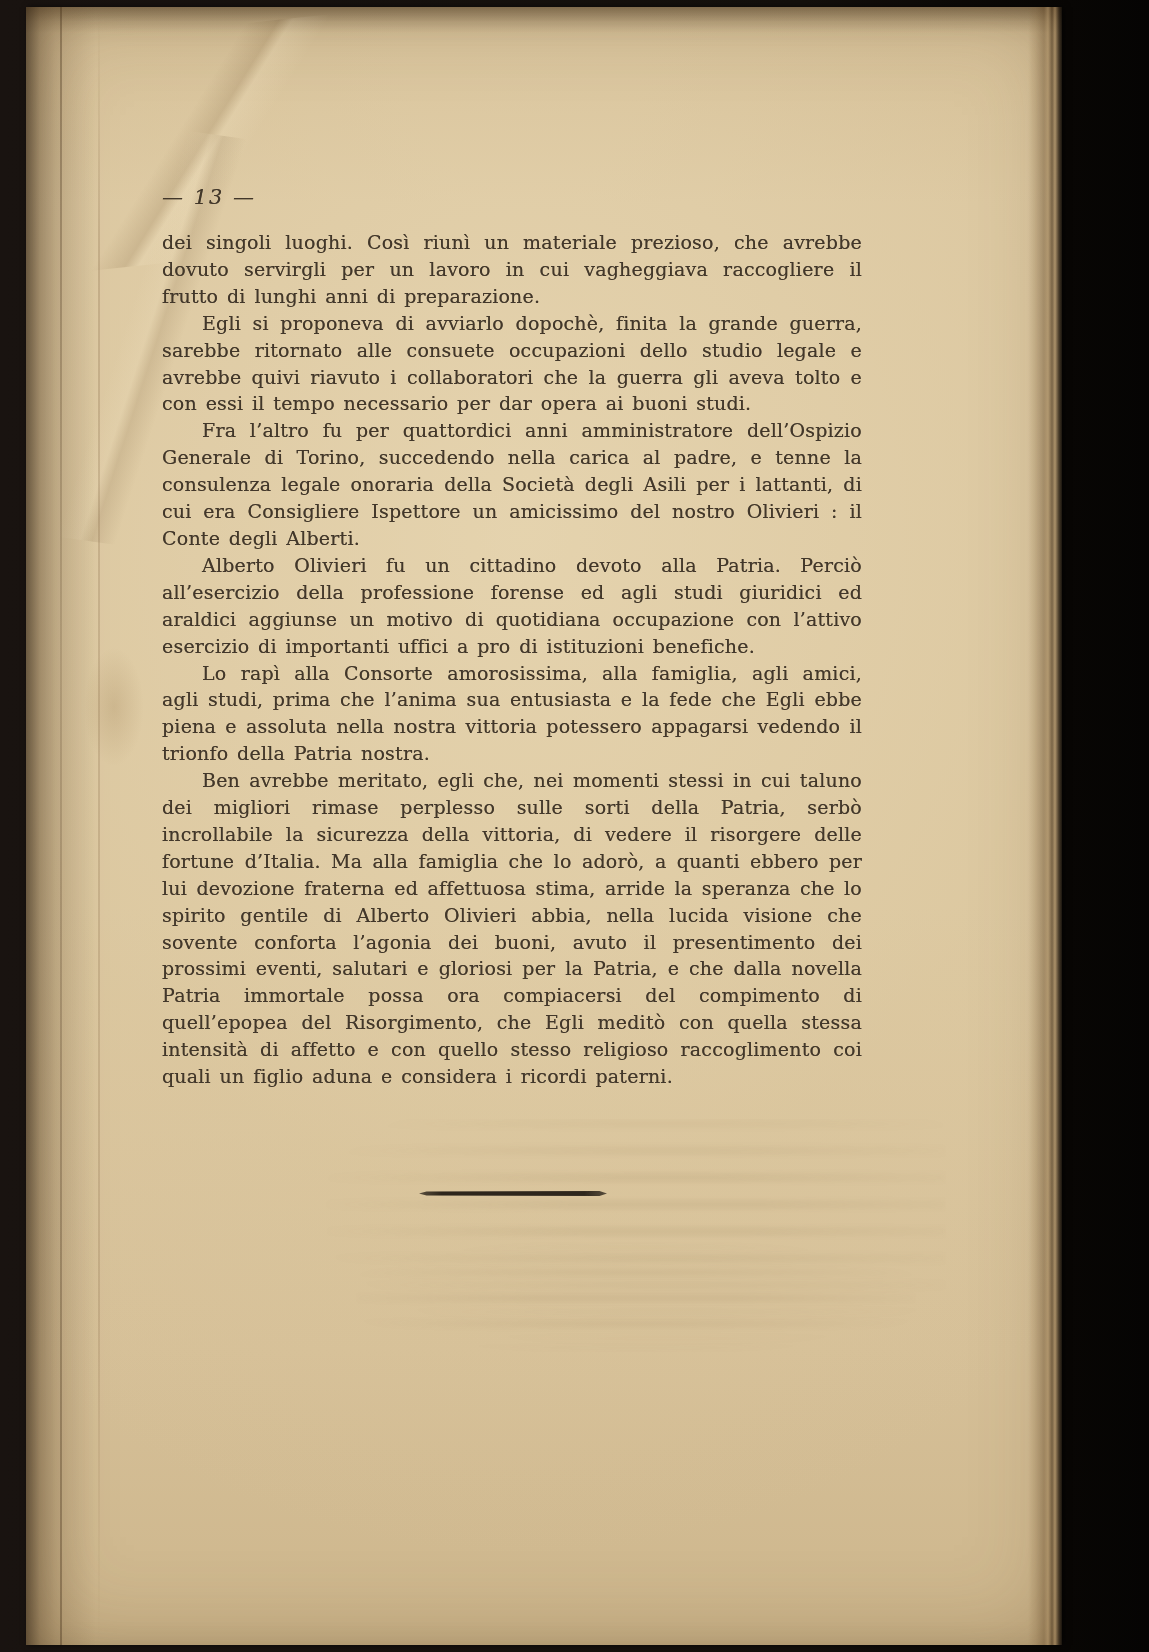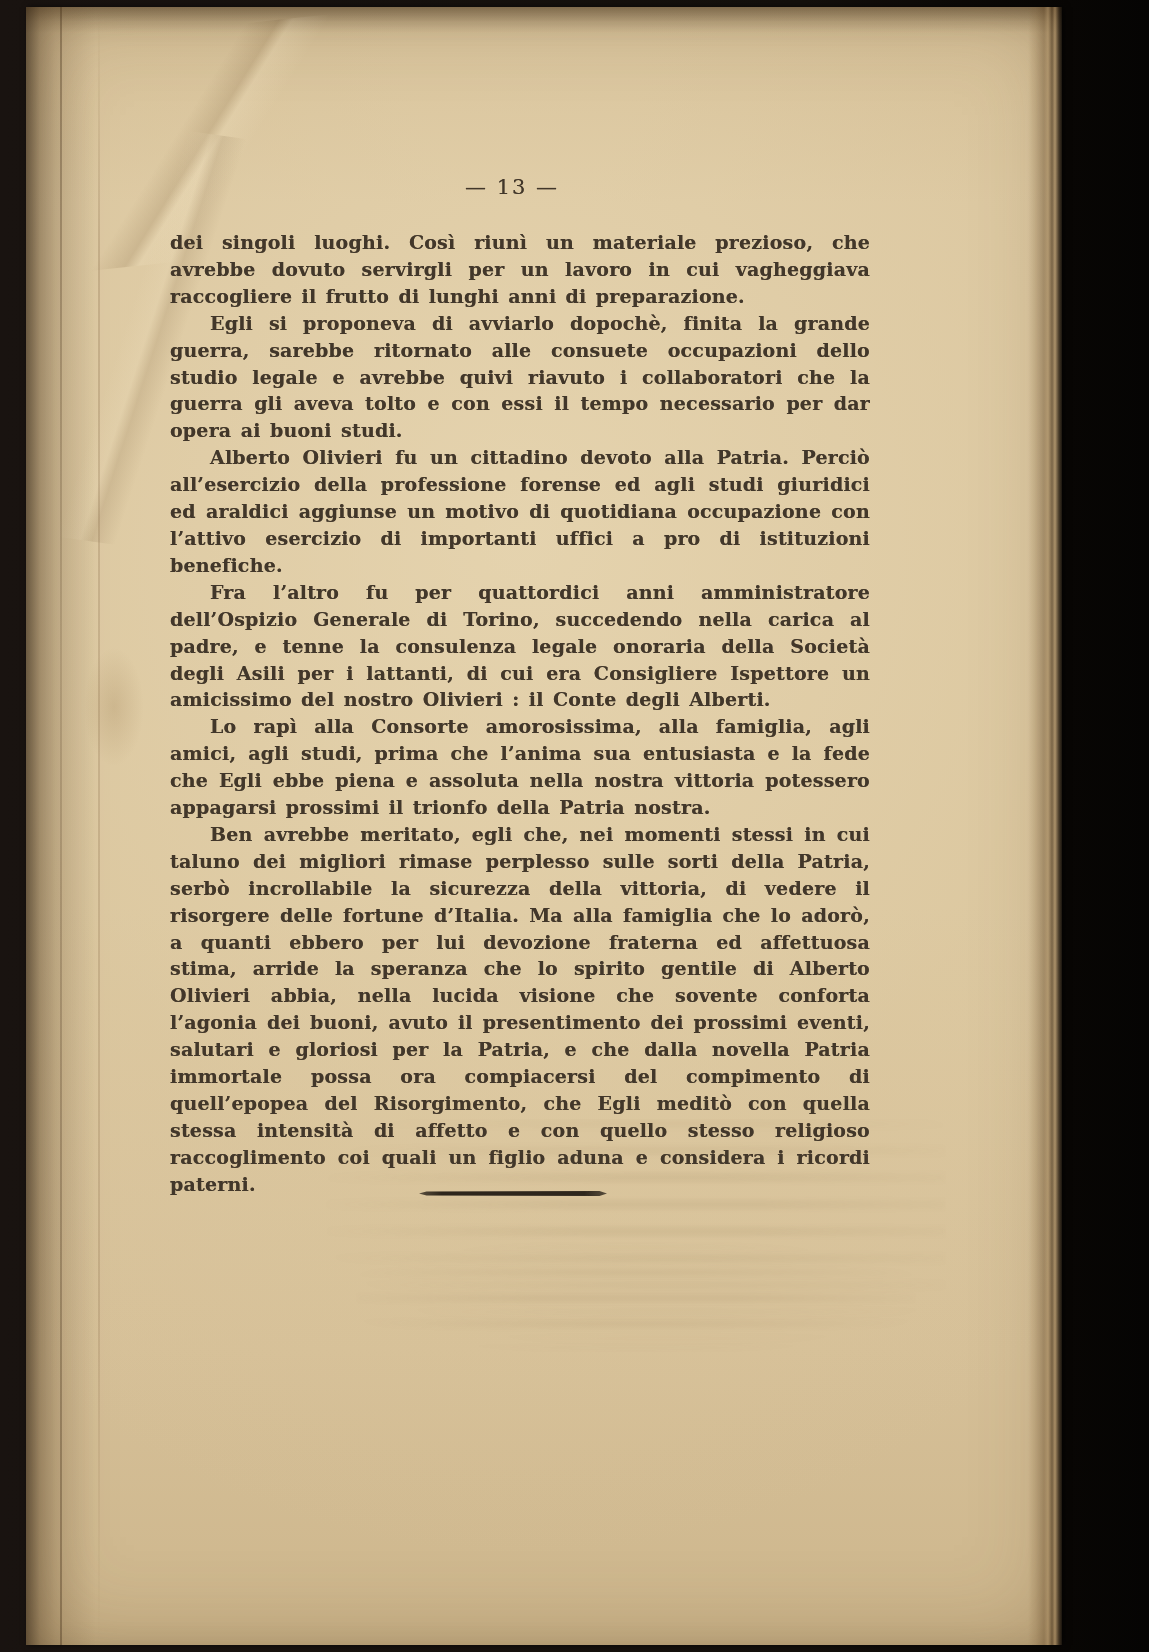--- a/index.html
+++ b/index.html
@@ -115,43 +115,42 @@
     left: 58px; top: 640px;
     width: 60px; height: 120px;
     background: radial-gradient(ellipse at center, rgba(130,95,50,0.18), rgba(130,95,50,0) 70%);
     pointer-events: none;
   }
 
   
   .page-number {
     position: absolute;
     left: 136px;
-    top: 168px;
+    top: 178px;
     width: 700px;
-    text-align: center;
     font-size: 21px;
     letter-spacing: 2px;
     color: #42372a;
     text-shadow: 0 0 0.6px rgba(66,55,42,0.7);
+    font-style: italic;
   }
 
   
   .text-block {
     position: absolute;
-    left: 144px;
+    left: 136px;
     top: 222px;
     width: 700px;
     color: #42372a;
     font-size: 19px;
     line-height: 26.9px;
     text-align: justify;
     letter-spacing: 0.2px;
     word-spacing: 2.5px;
     text-shadow: 0 0 0.6px rgba(66,55,42,0.65);
-    font-weight: bold;
   }
   .text-block p.para {
     margin: 0;
     text-indent: 40px;
   }
   .text-block p.para.first {
     text-indent: 0;
   }
 
   
@@ -207,23 +206,23 @@
 <div class="page">
   <div class="crease1"></div>
   <div class="crease2"></div>
   <div class="stain1"></div>
 
   <div class="page-number">— 13 —</div>
 
   <div class="text-block">
       <p class="para first">dei singoli luoghi. Così riunì un materiale prezioso, che avrebbe dovuto servirgli per un lavoro in cui vagheggiava raccogliere il frutto di lunghi anni di preparazione.</p>
       <p class="para">Egli si proponeva di avviarlo dopochè, finita la grande guerra, sarebbe ritornato alle consuete occupazioni dello studio legale e avrebbe quivi riavuto i collaboratori che la guerra gli aveva tolto e con essi il tempo necessario per dar opera ai buoni studi.</p>
+      <p class="para">Fra l’altro fu per quattordici anni amministratore dell’Ospizio Generale di Torino, succedendo nella carica al padre, e tenne la consulenza legale onoraria della Società degli Asili per i lattanti, di cui era Consigliere Ispettore un amicissimo del nostro Olivieri : il Conte degli Alberti.</p>
       <p class="para">Alberto Olivieri fu un cittadino devoto alla Patria. Perciò all’esercizio della professione forense ed agli studi giuridici ed araldici aggiunse un motivo di quotidiana occupazione con l’attivo esercizio di importanti uffici a pro di istituzioni benefiche.</p>
-      <p class="para">Fra l’altro fu per quattordici anni amministratore dell’Ospizio Generale di Torino, succedendo nella carica al padre, e tenne la consulenza legale onoraria della Società degli Asili per i lattanti, di cui era Consigliere Ispettore un amicissimo del nostro Olivieri : il Conte degli Alberti.</p>
-      <p class="para">Lo rapì alla Consorte amorosissima, alla famiglia, agli amici, agli studi, prima che l’anima sua entusiasta e la fede che Egli ebbe piena e assoluta nella nostra vittoria potessero appagarsi prossimi il trionfo della Patria nostra.</p>
+      <p class="para">Lo rapì alla Consorte amorosissima, alla famiglia, agli amici, agli studi, prima che l’anima sua entusiasta e la fede che Egli ebbe piena e assoluta nella nostra vittoria potessero appagarsi vedendo il trionfo della Patria nostra.</p>
       <p class="para">Ben avrebbe meritato, egli che, nei momenti stessi in cui taluno dei migliori rimase perplesso sulle sorti della Patria, serbò incrollabile la sicurezza della vittoria, di vedere il risorgere delle fortune d’Italia. Ma alla famiglia che lo adorò, a quanti ebbero per lui devozione fraterna ed affettuosa stima, arride la speranza che lo spirito gentile di Alberto Olivieri abbia, nella lucida visione che sovente conforta l’agonia dei buoni, avuto il presentimento dei prossimi eventi, salutari e gloriosi per la Patria, e che dalla novella Patria immortale possa ora compiacersi del compimento di quell’epopea del Risorgimento, che Egli meditò con quella stessa intensità di affetto e con quello stesso religioso raccoglimento coi quali un figlio aduna e considera i ricordi paterni.</p>
     </div>
 
   <div class="end-rule"></div>
 
   <div class="ghost-text"></div>
   <div class="ghost-text2"></div>
 
   <div class="page-edge-top"></div>
   <div class="binding-shadow"></div>

